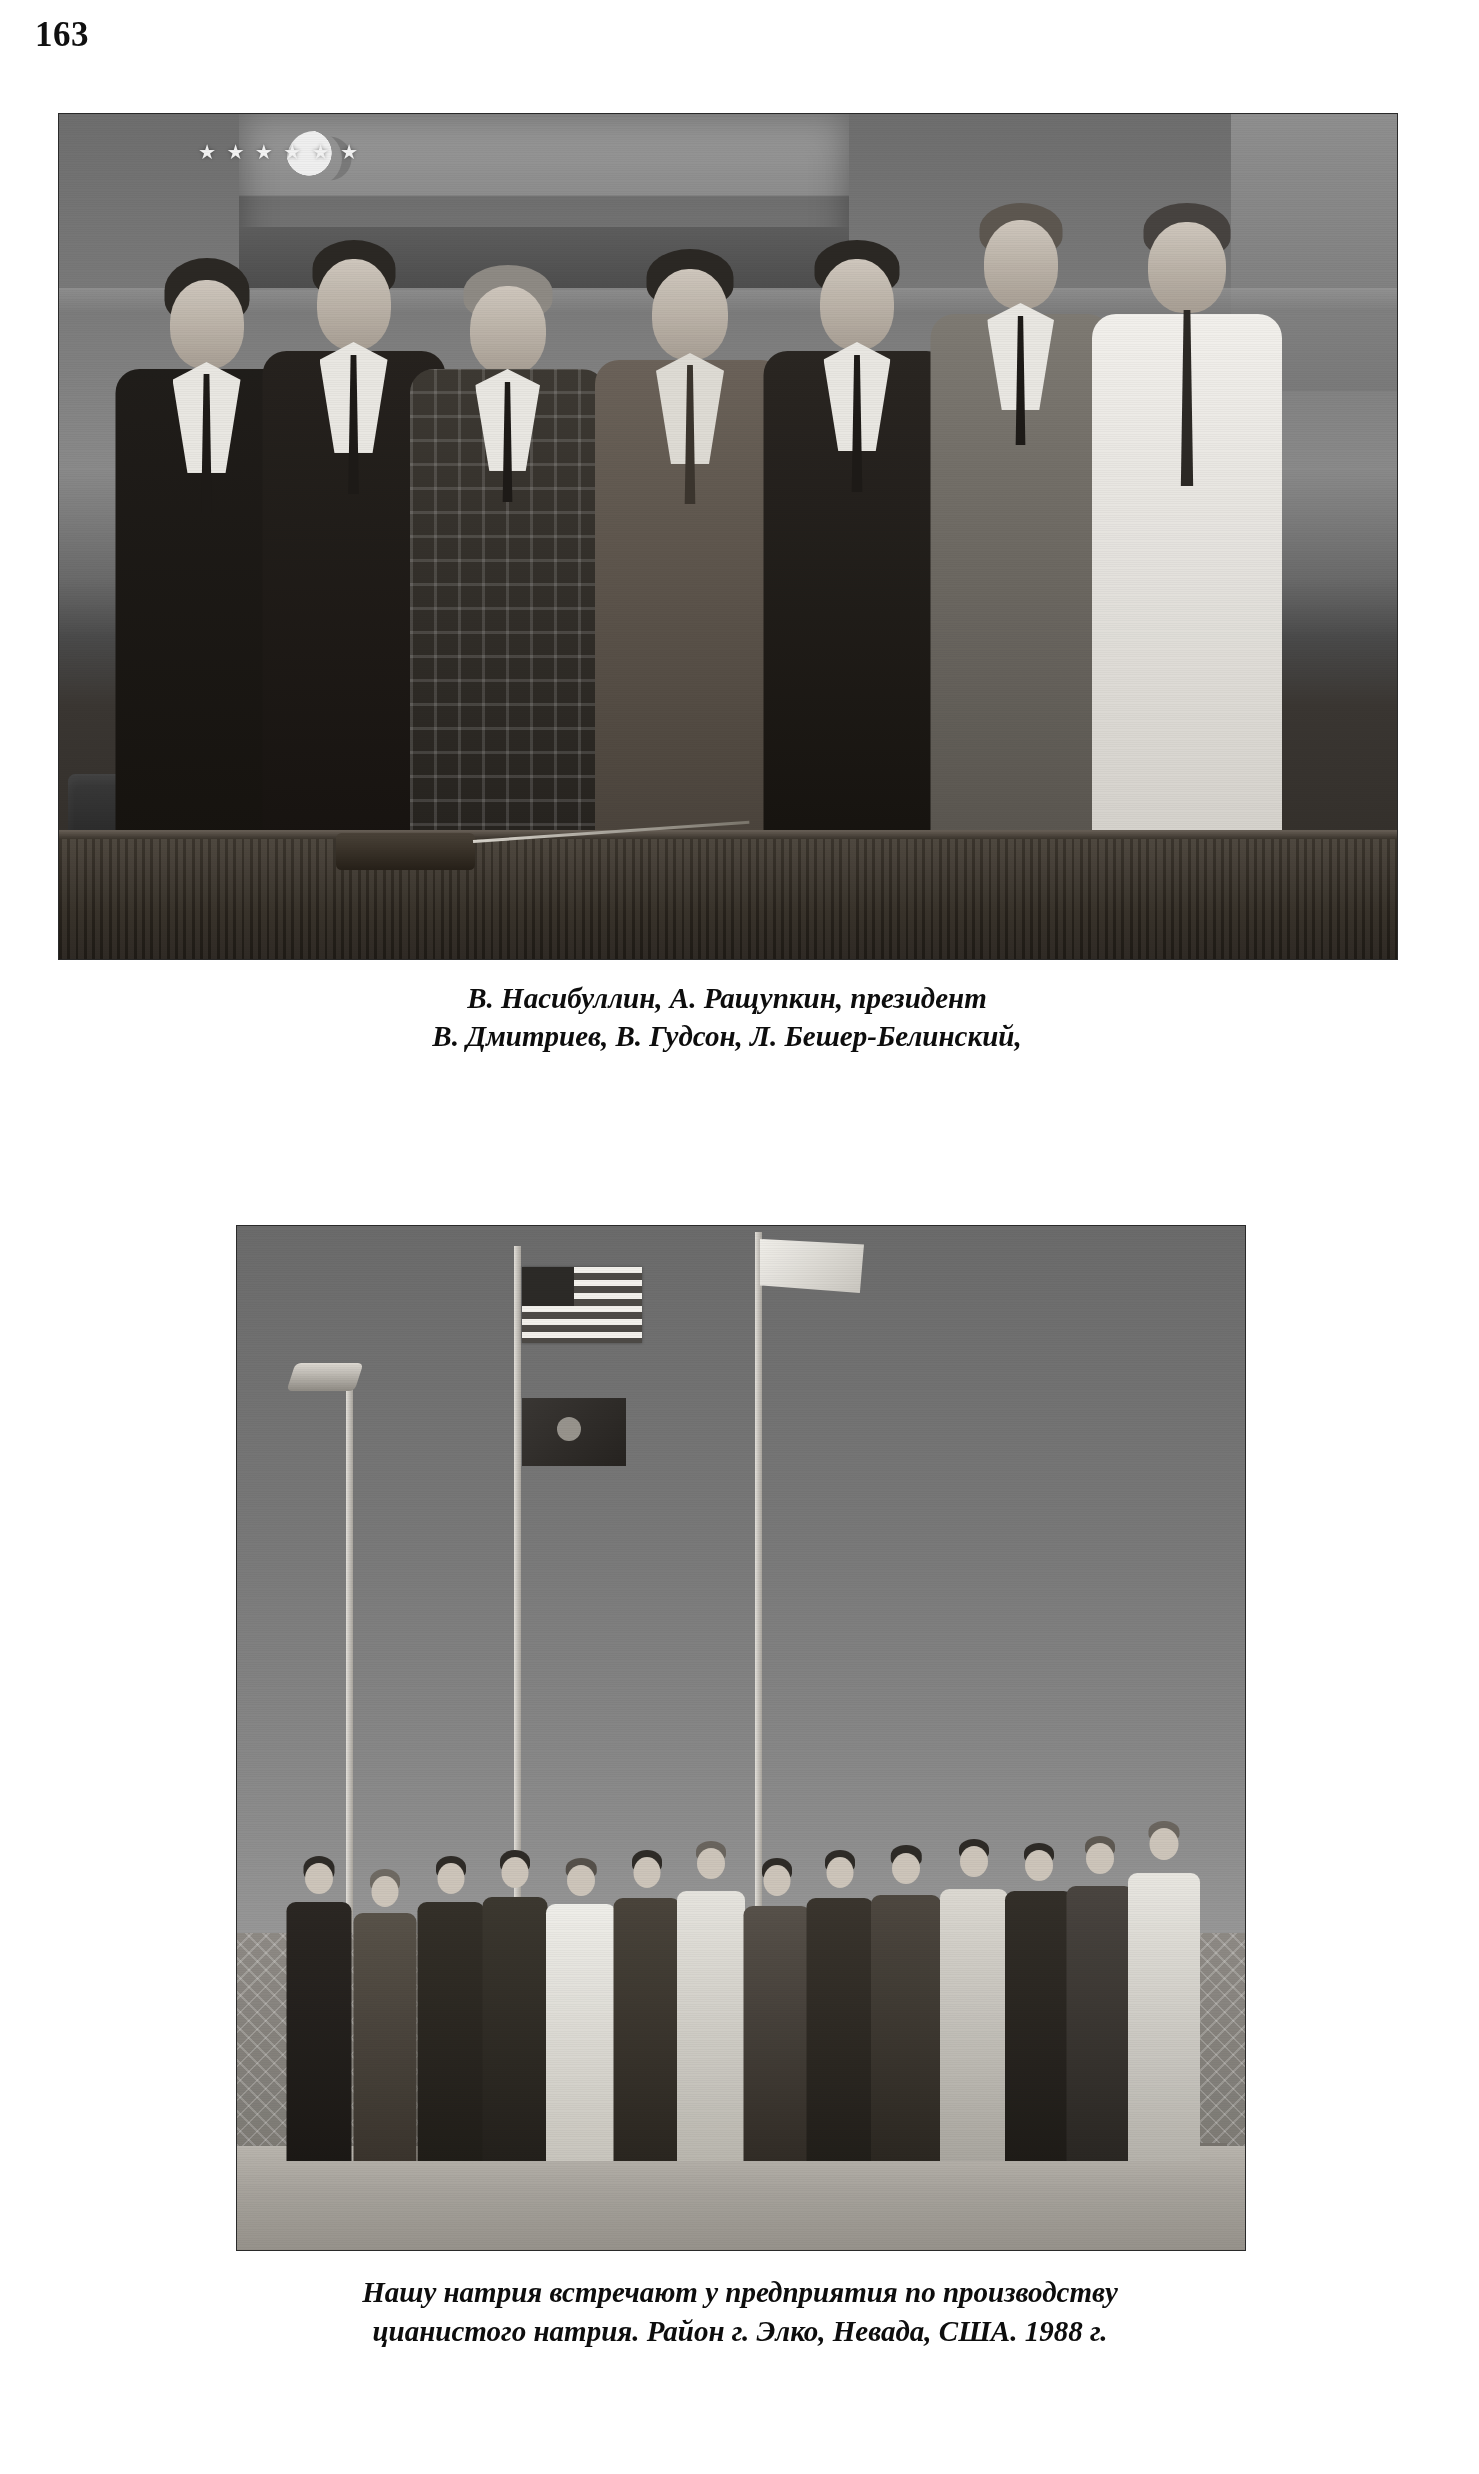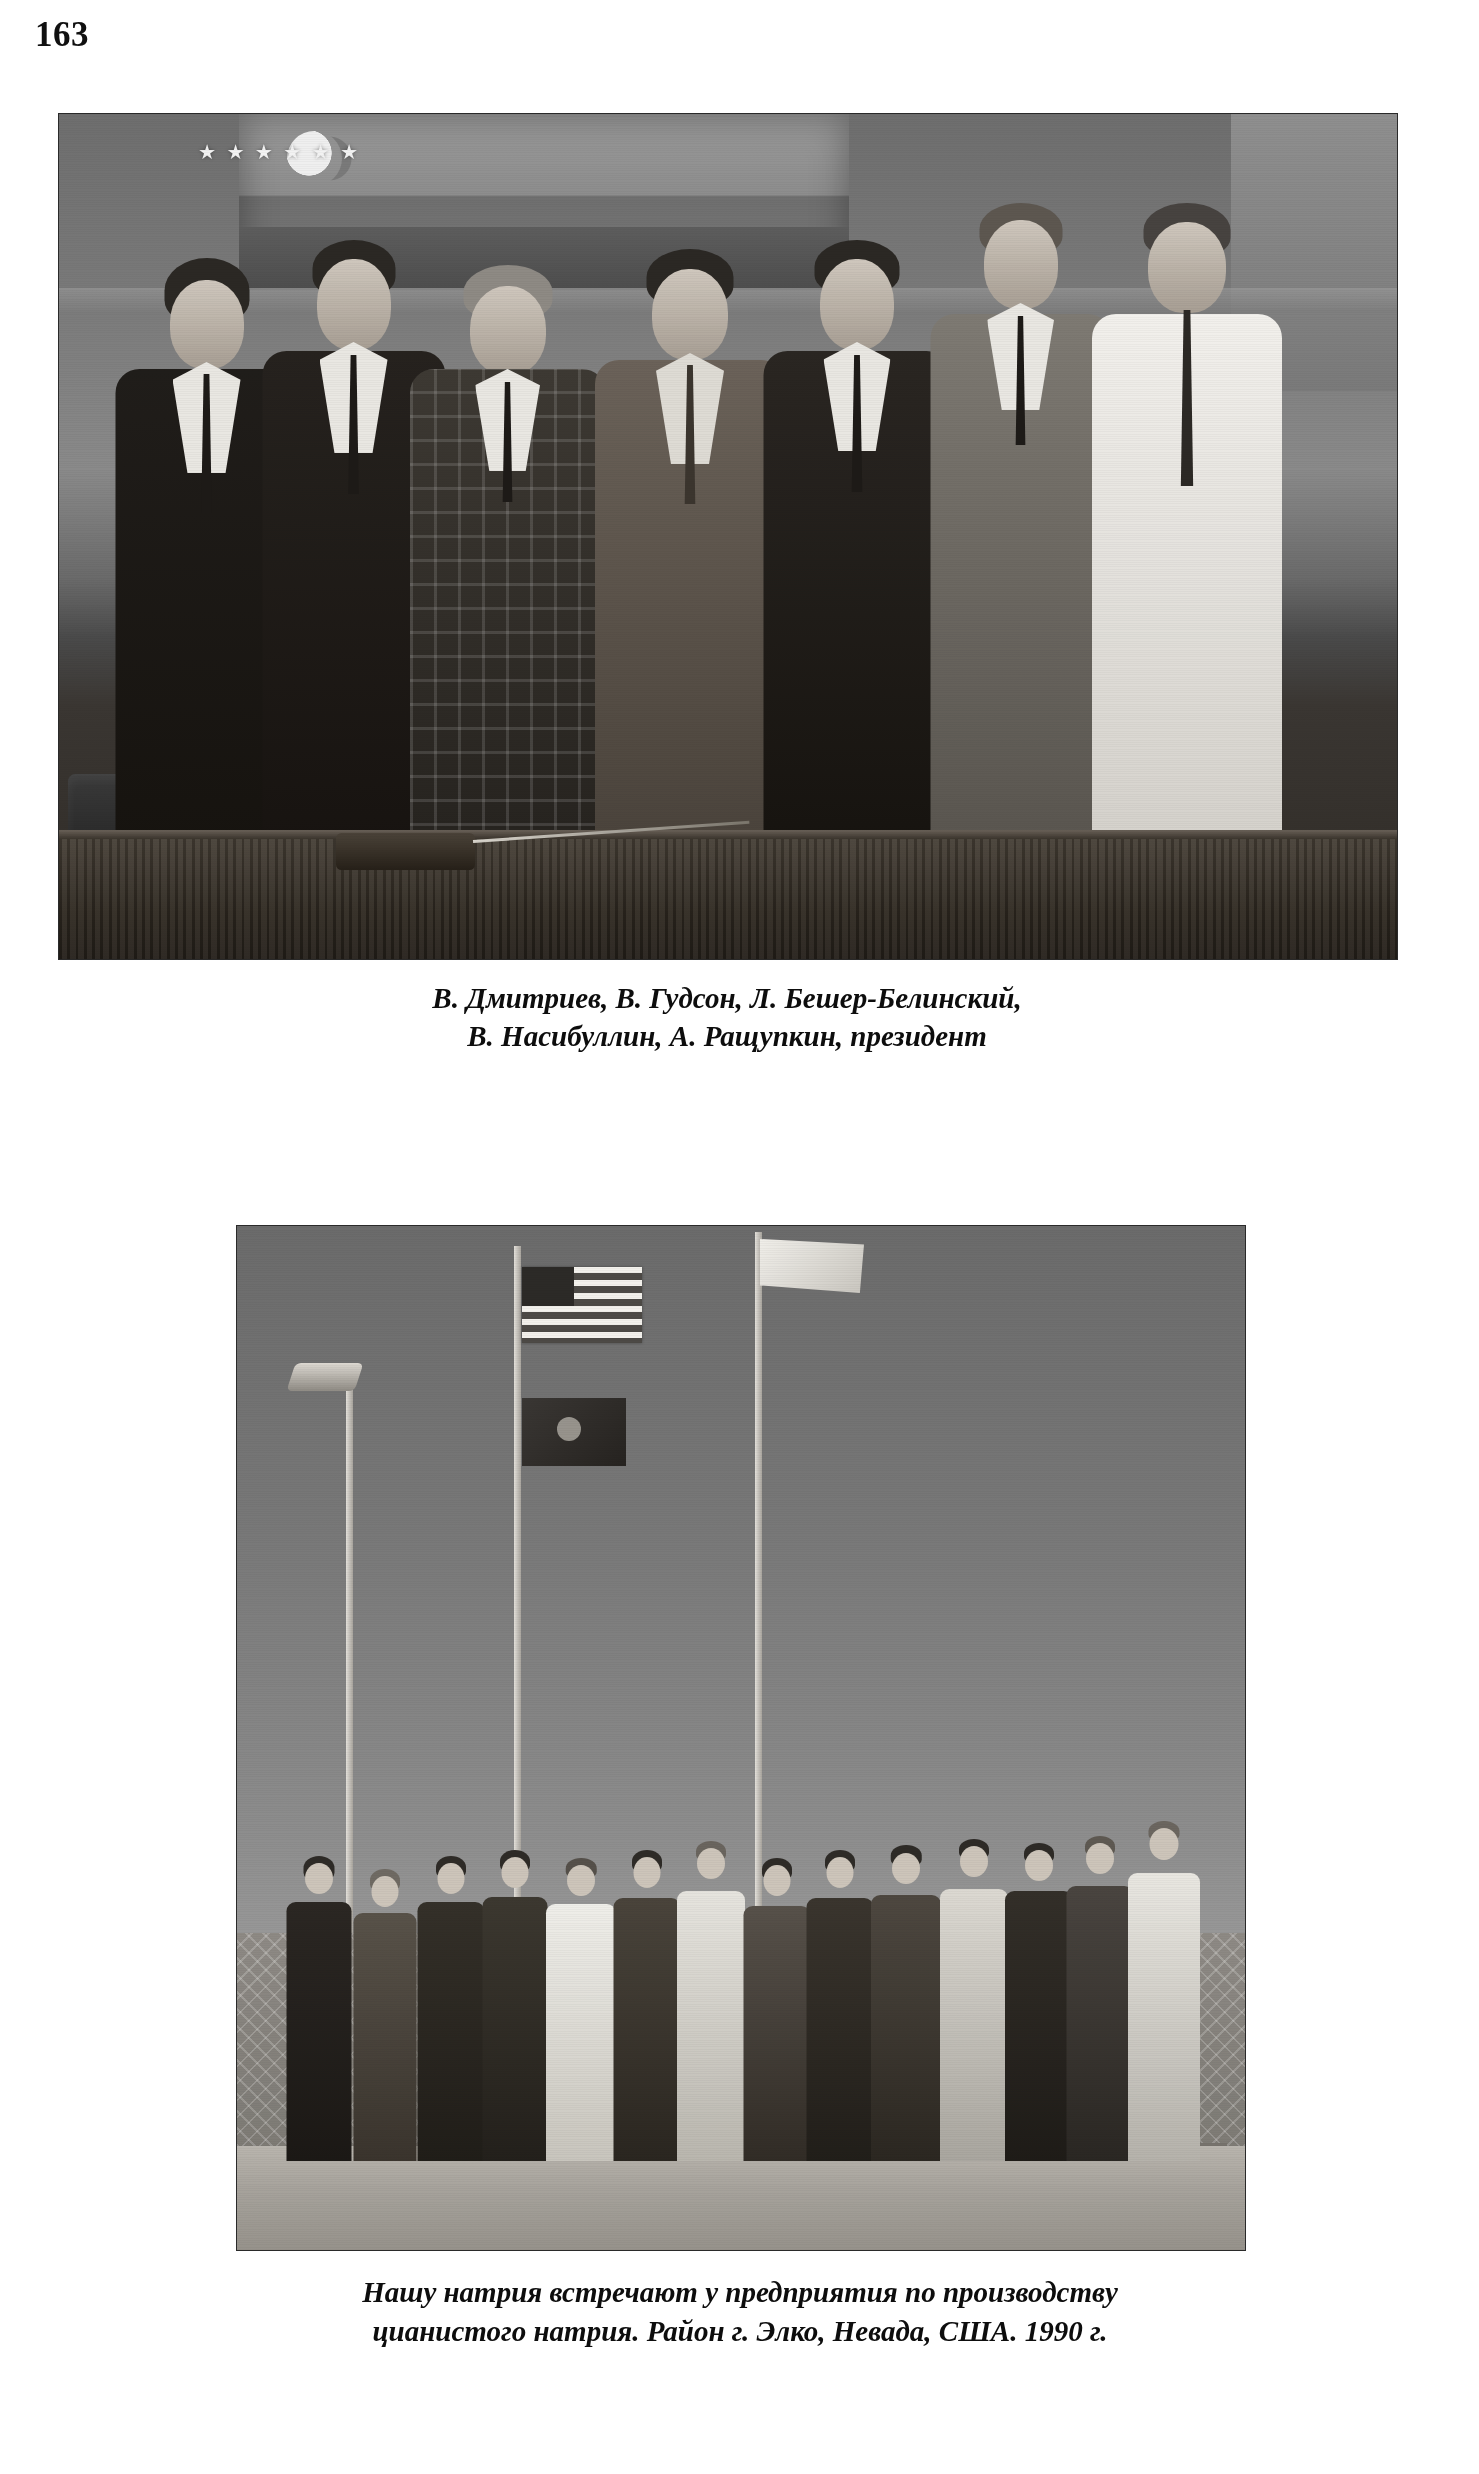--- a/index.html
+++ b/index.html
@@ -333,22 +333,22 @@
         <div class="tie" style="top:107px;width:28px;height:176px;background:#2c2925;"></div>
       </div>
 
       <div class="p1-table-edge"></div>
       <div class="p1-table"></div>
       <div class="p1-mic"></div>
       <div class="grain"></div>
     </div>
 
     <div class="caption">
+      <span class="cline">В. Насибуллин, А. Ращупкин, президент</span>
       <span class="cline">В. Дмитриев, В. Гудсон, Л. Бешер-Белинский,</span>
-      <span class="cline">В. Насибуллин, А. Ращупкин, президент</span>
     </div>
   </div>
 
   <div class="figure" id="figure-2">
 
     <div class="photo" id="photo-2">
       <div class="p2-bg"></div>
 
       <div class="p2-pole" style="left:109px;top:139px;height:795px;"></div>
       <div class="p2-lamp-arm" style="left:54px;top:137px;"></div>
@@ -439,18 +439,18 @@
         <div class="hair" style="top:0;width:31px;height:20.3px;background:#6b665f;"></div>
         <div class="head" style="top:7.4px;width:29px;height:32px;"></div>
         <div class="torso" style="width:72px;height:288px;background:linear-gradient(180deg,#e9e7e1,#b5b2ab);"></div>
       </div>
 
       <div class="grain"></div>
     </div>
 
     <div class="caption" style="margin-top:22px;">
       <span class="cline">Нашу натрия встречают у предприятия по производству</span>
-      <span class="cline">цианистого натрия. Район г. Элко, Невада, США. 1990 г.</span>
+      <span class="cline">цианистого натрия. Район г. Элко, Невада, США. 1988 г.</span>
     </div>
   </div>
 
 </div>
 
 
 </body></html>

